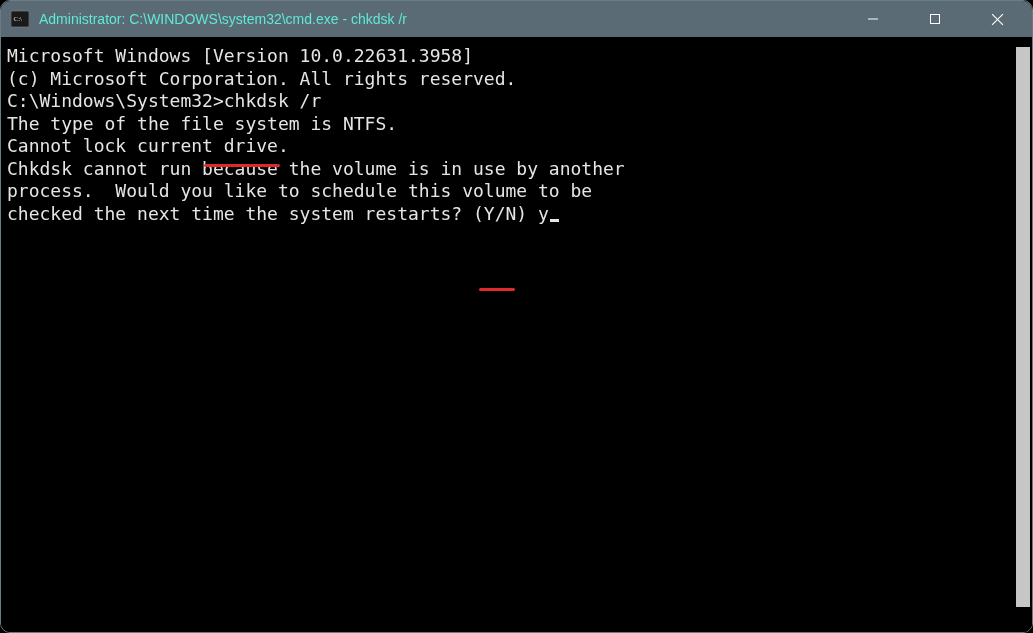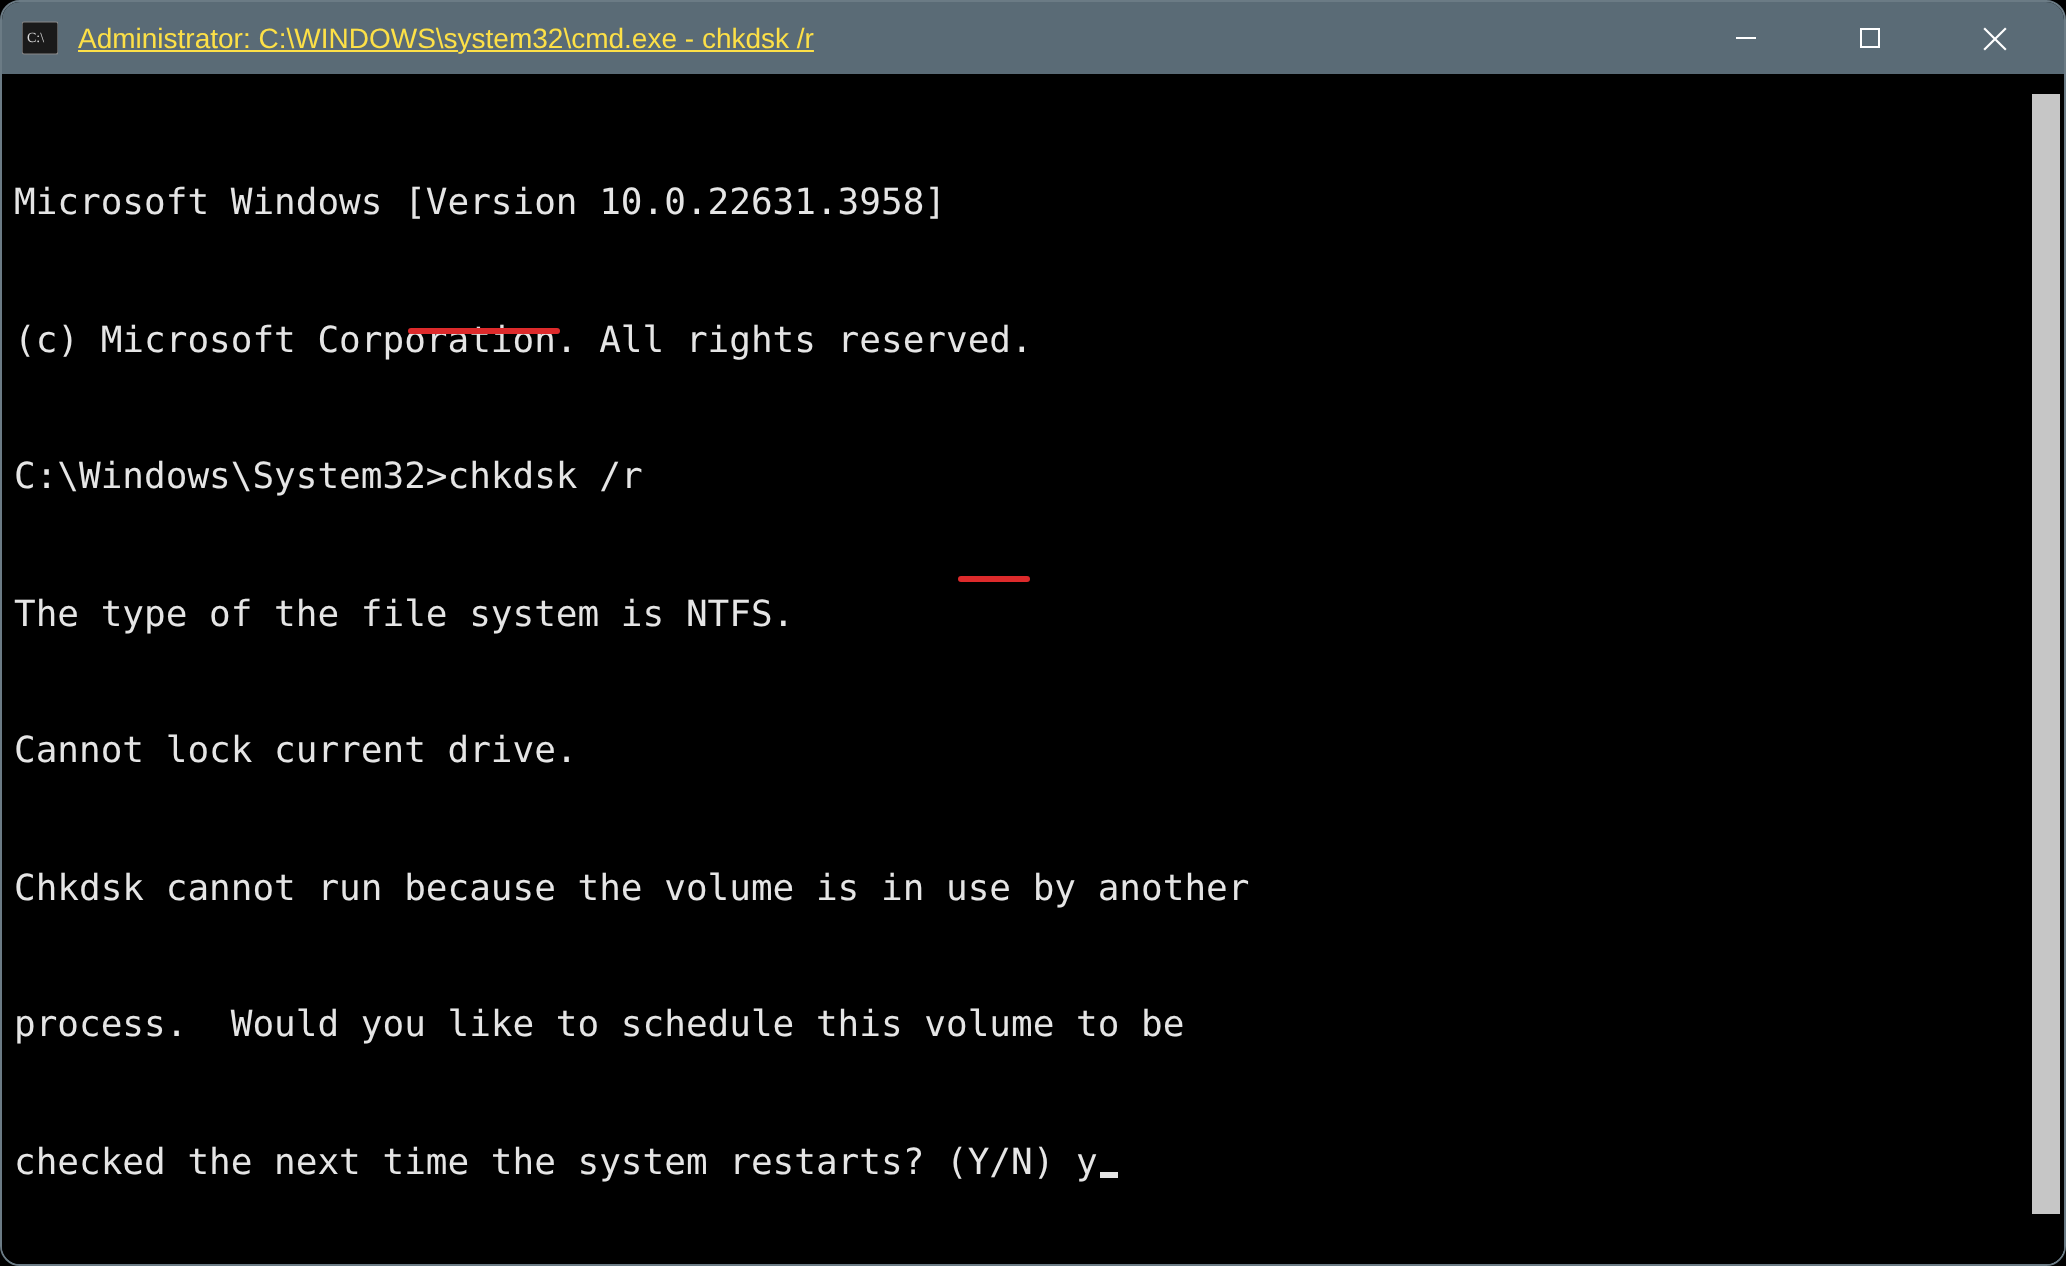--- a/index.html
+++ b/index.html
@@ -38,27 +38,26 @@
       display: flex;
       align-items: center;
       justify-content: center;
       margin-right: 10px;
     }
     .titlebar-icon svg {
       width: 18px;
       height: 18px;
     }
     .title-text {
-      color: #fde047;
+      color: #5eead4;
       font-family: 'Segoe UI', Tahoma, sans-serif;
       font-size: 14px;
       flex: 1;
       white-space: nowrap;
       overflow: hidden;
-      text-decoration: underline;
     }
     .window-controls {
       display: flex;
       align-items: center;
       height: 100%;
     }
     .ctrl-btn {
       width: 62px;
       height: 36px;
       display: flex;
@@ -129,21 +128,20 @@
       width: 9px;
       height: 3px;
       background: #e5e5e5;
       vertical-align: baseline;
       position: relative;
       top: 2px;
       margin-left: 1px;
     }
     .line {
       display: block;
-      margin-top: 46px;
     }
   </style>
 </head>
 <body>
 
 <div class="window">
   <div class="titlebar">
     <div class="titlebar-icon">
       <svg viewBox="0 0 18 18">
         <rect x="0" y="1" width="18" height="16" rx="1" fill="#1a1a1a" stroke="#888" stroke-width="0.6"></rect>

